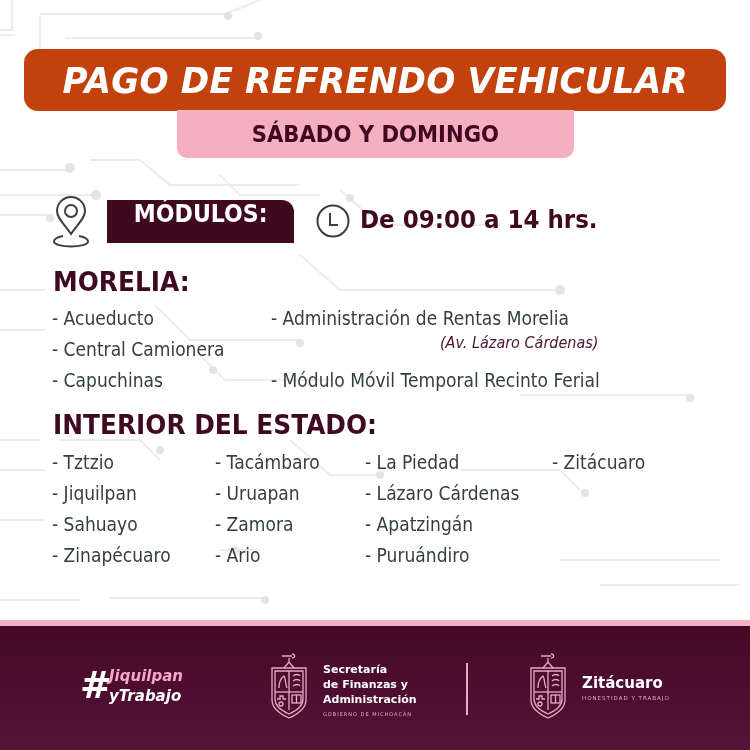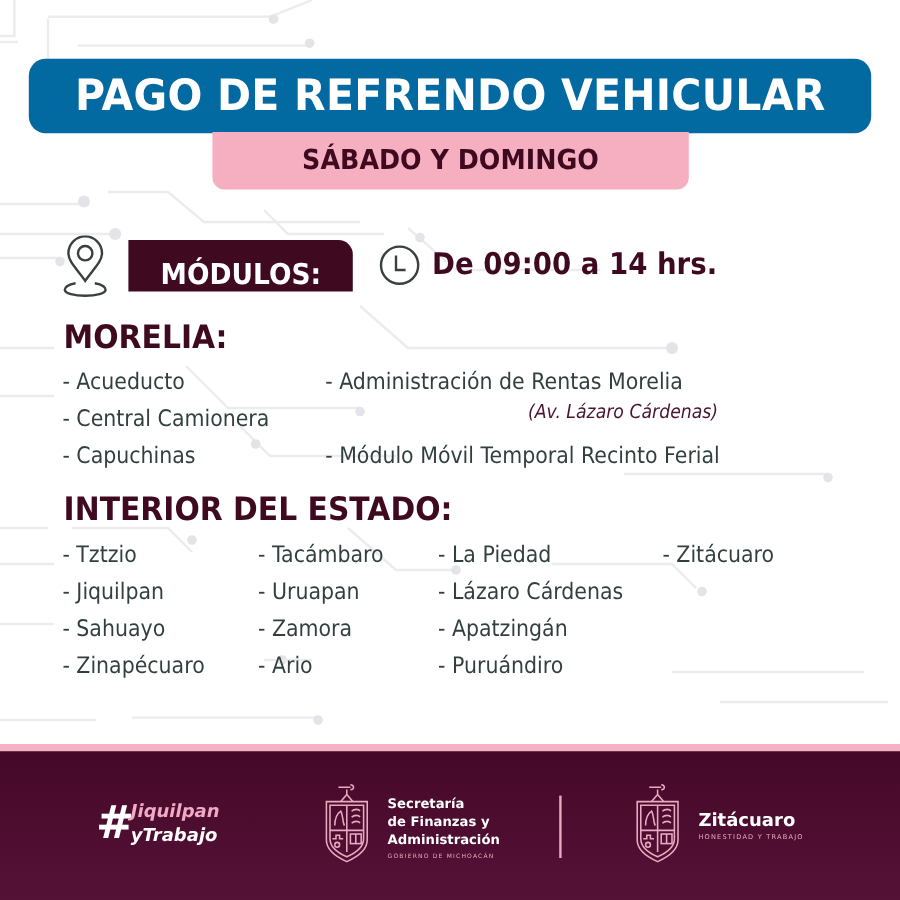--- a/index.html
+++ b/index.html
@@ -12,22 +12,22 @@
     
     .circuit { position: absolute; left: 0; top: 0; width: 750px; height: 620px; z-index: 0; }
     .circuit path { fill: none; stroke: #ececef; stroke-width: 2; }
     .circuit circle { fill: #e4e4e8; }
 
     .content { position: absolute; left: 0; top: 0; width: 750px; height: 750px; z-index: 1; }
 
     
     .title-bar {
       position: absolute; left: 24px; top: 49px; width: 702px; height: 62px;
-      background: #0369a1; border-radius: 14px;
-      display: flex; align-items: center; justify-content: center;
+      background: #c2410c; border-radius: 14px;
+      display: flex; align-items: center; justify-content: center; font-style: italic;
     }
     .title-text {
       color: #ffffff; font-weight: 700; font-size: 36px; letter-spacing: 0.2px;
       font-family: "DejaVu Sans", "Liberation Sans", sans-serif;
       transform: scaleX(0.95);
     }
     .subtitle-box {
       position: absolute; left: 177px; top: 110px; width: 397px; height: 48px;
       background: #f6afc1; border-radius: 0 0 10px 10px;
       display: flex; align-items: center; justify-content: center; text-align: right;
@@ -36,21 +36,21 @@
       color: #3f0a20; font-weight: 700; font-size: 23px;
       font-family: "DejaVu Sans", "Liberation Sans", sans-serif;
       transform: scaleX(0.92);
     }
 
     
     .pin-icon { position: absolute; left: 52px; top: 196px; width: 38px; height: 52px; }
     .modulos-box {
       position: absolute; left: 107px; top: 200px; width: 187px; height: 43px;
       background: #3f0a20; border-radius: 0 12px 0 0;
-      display: flex; align-items: flex-end; justify-content: center;
+      display: flex; align-items: flex-start; justify-content: center;
     }
     .modulos-text {
       color: #ffffff; font-weight: 700; font-size: 24px;
       font-family: "DejaVu Sans", "Liberation Sans", sans-serif;
       transform: scaleX(0.92);
     }
     .clock-icon { position: absolute; left: 315px; top: 203px; width: 36px; height: 36px; }
     .hours-text {
       position: absolute; left: 360px; top: 205px;
       color: #3f0a20; font-weight: 700; font-size: 25px;

